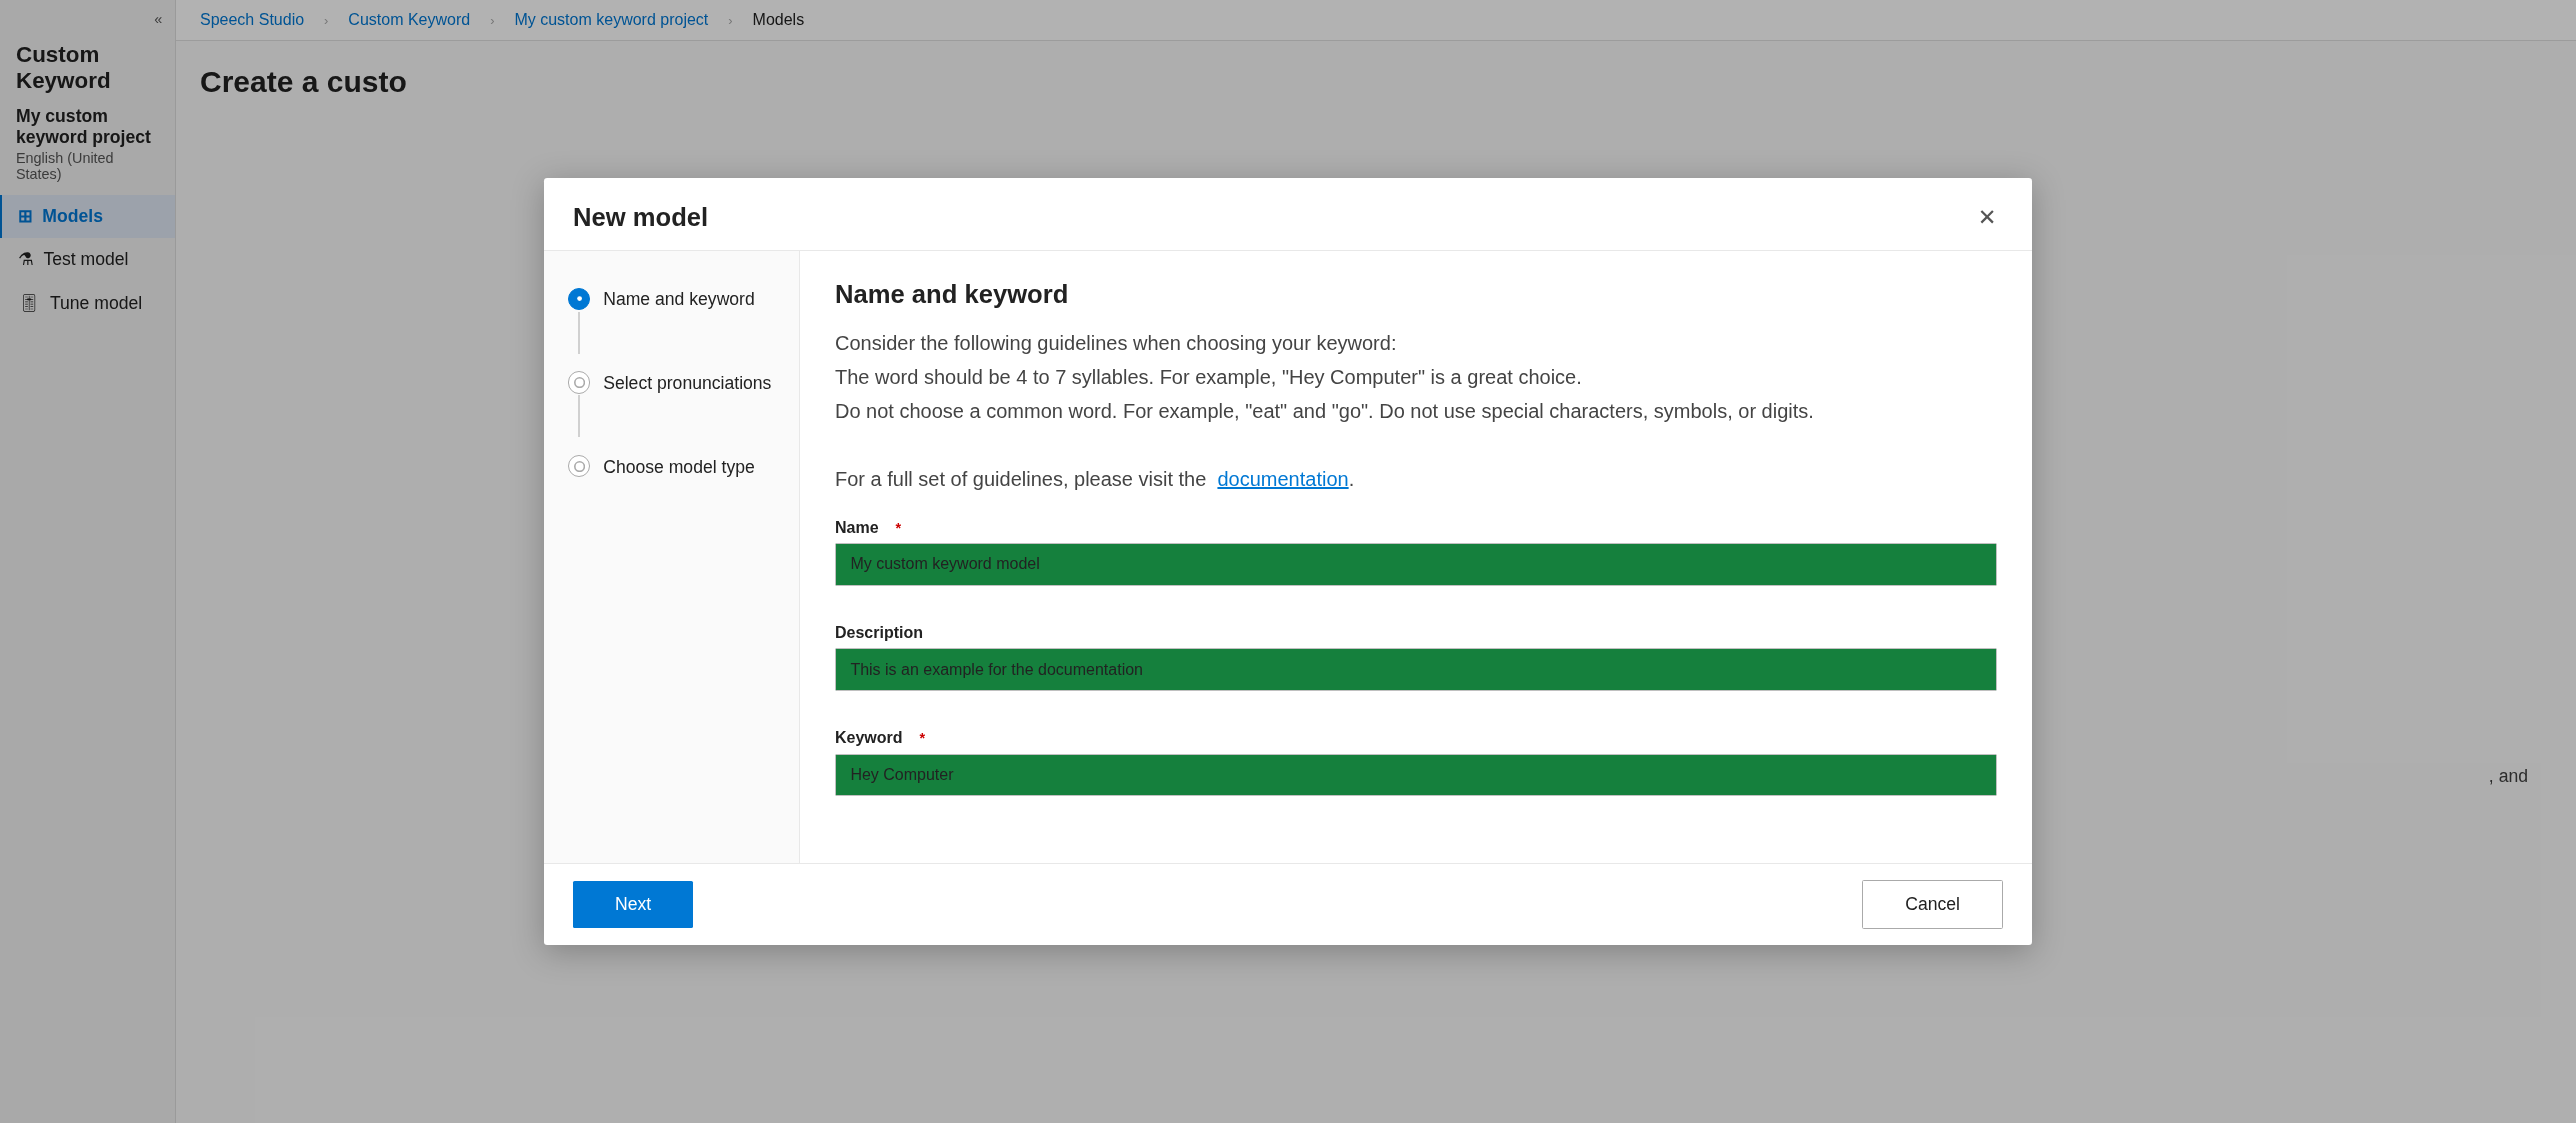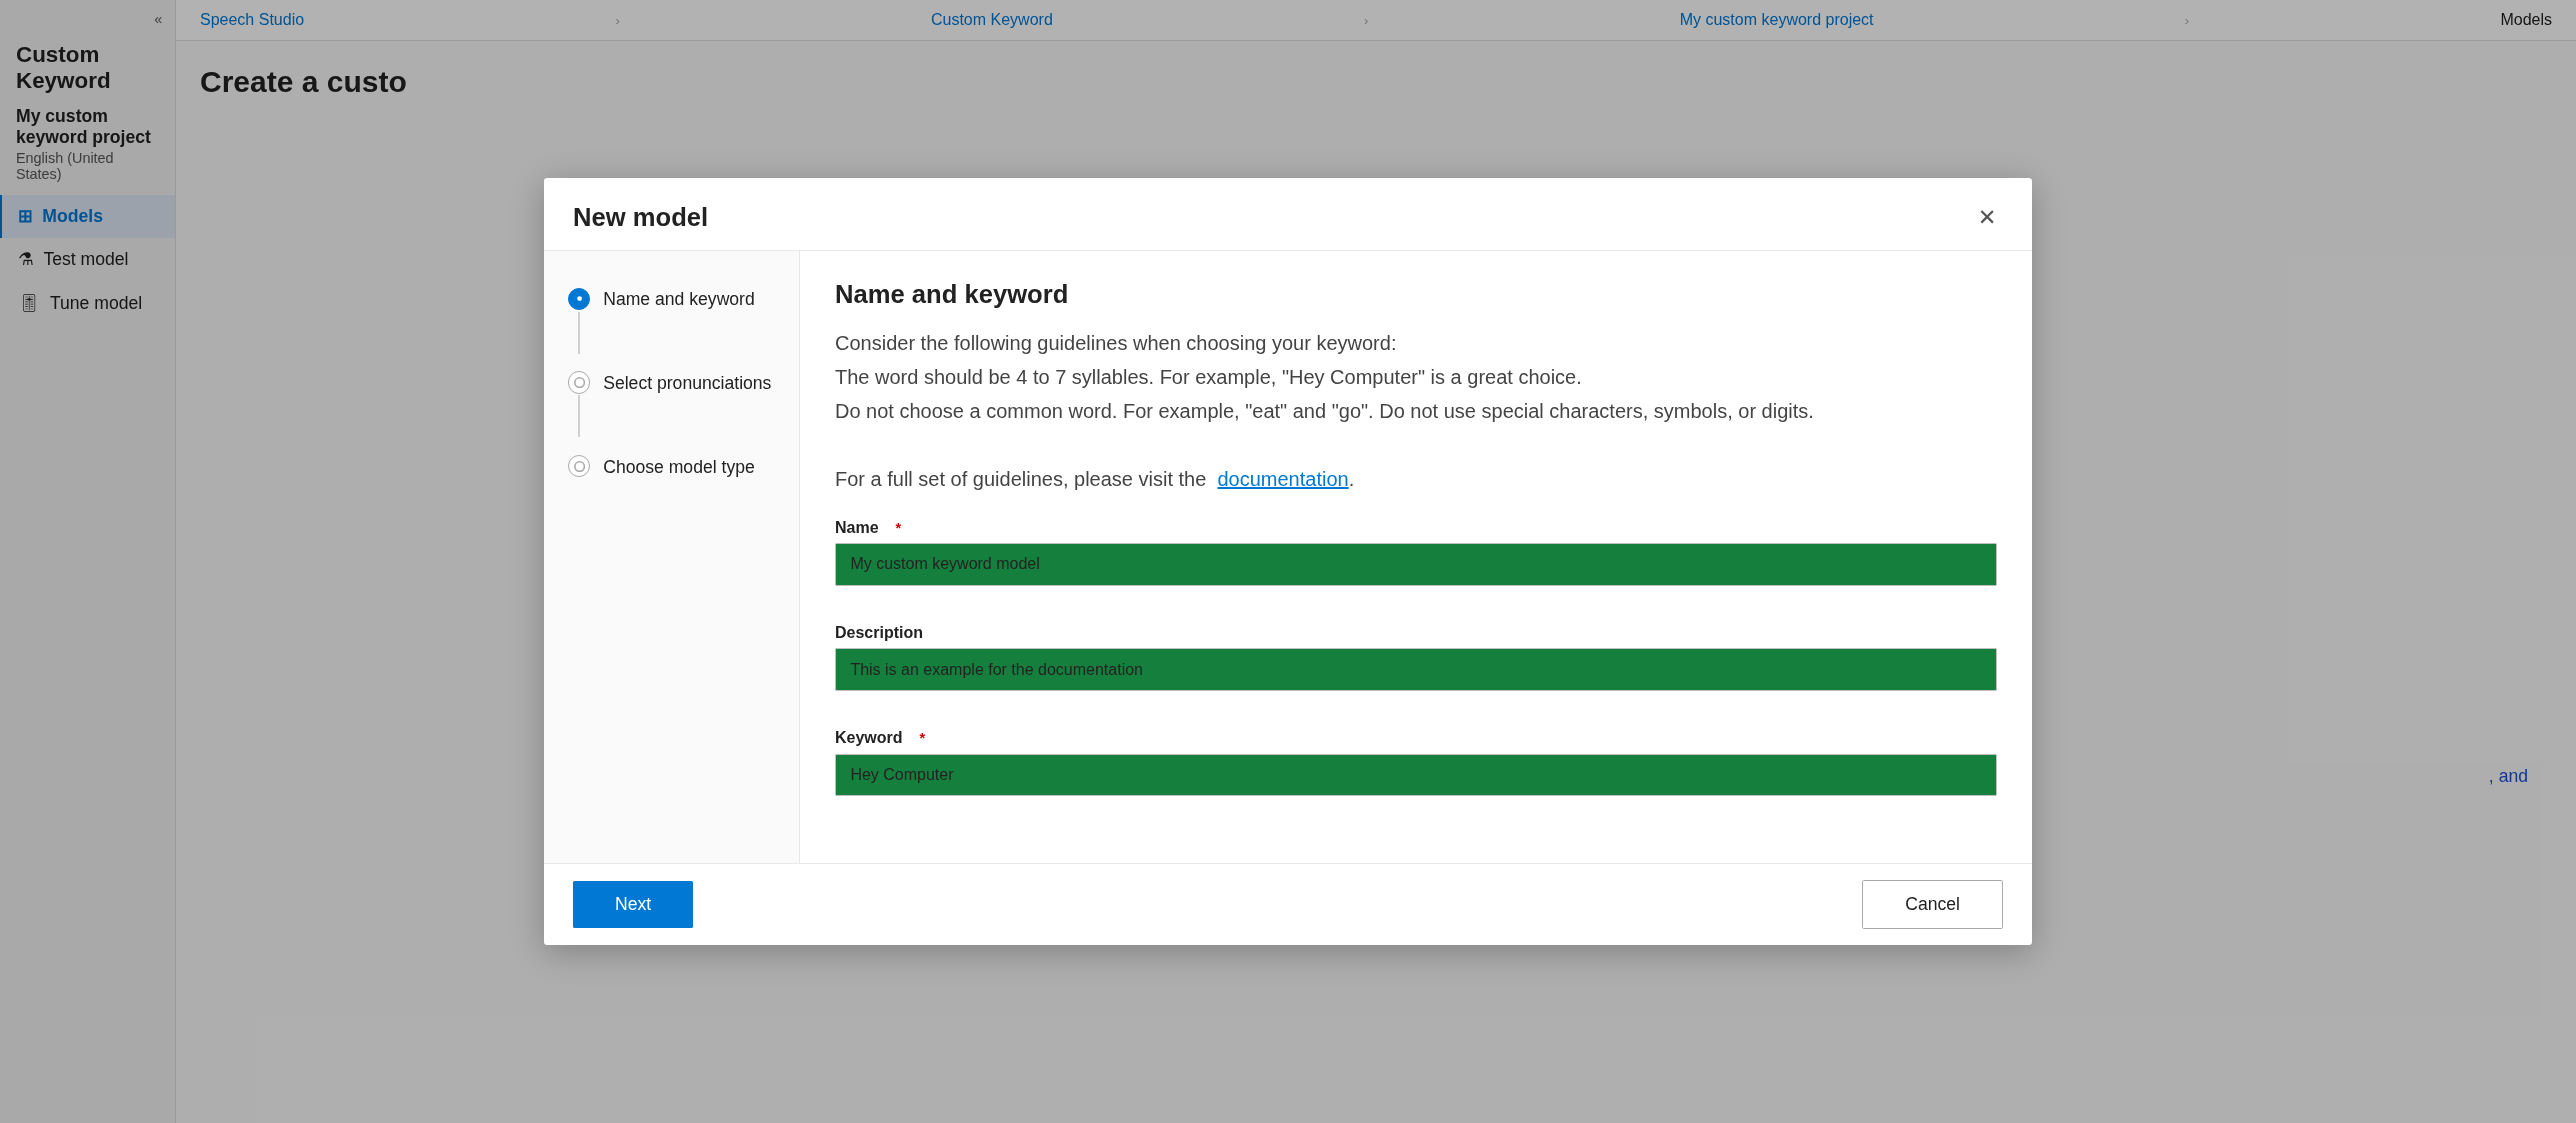--- a/index.html
+++ b/index.html
@@ -79,27 +79,26 @@
       top: 0;
       right: 0;
       height: 100%;
       background: #fafafa;
     }
 
     
     .breadcrumb {
       display: flex;
       align-items: center;
-      gap: 8px;
+      gap: 20px;
       padding: 11.2px 24px;
       font-size: 16px;
       color: #555;
       background: #fff;
       border-bottom: 0.8px solid #e0e0e0;
-      justify-content: space-between;
     }
     .breadcrumb a {
       color: #0078d4;
       text-decoration: none;
     }
     .breadcrumb-sep {
       color: #aaa;
       font-size: 12.8px;
     }
     .breadcrumb-current {
@@ -300,21 +299,21 @@
       font-size: 17.6px;
       padding: 12.8px 42px;
       cursor: pointer;
     }
 
     .right-text {
       position: absolute;
       right: 48px;
       bottom: 336px;
       font-size: 17.6px;
-      color: #1d4ed8;
+      color: #404040;
     }
   </style>
 </head>
 <body>
 
 <div class="sidebar">
   <div class="sidebar-collapse">
     <span>«</span>
   </div>
   <div class="sidebar-title">Custom Keyword</div>

